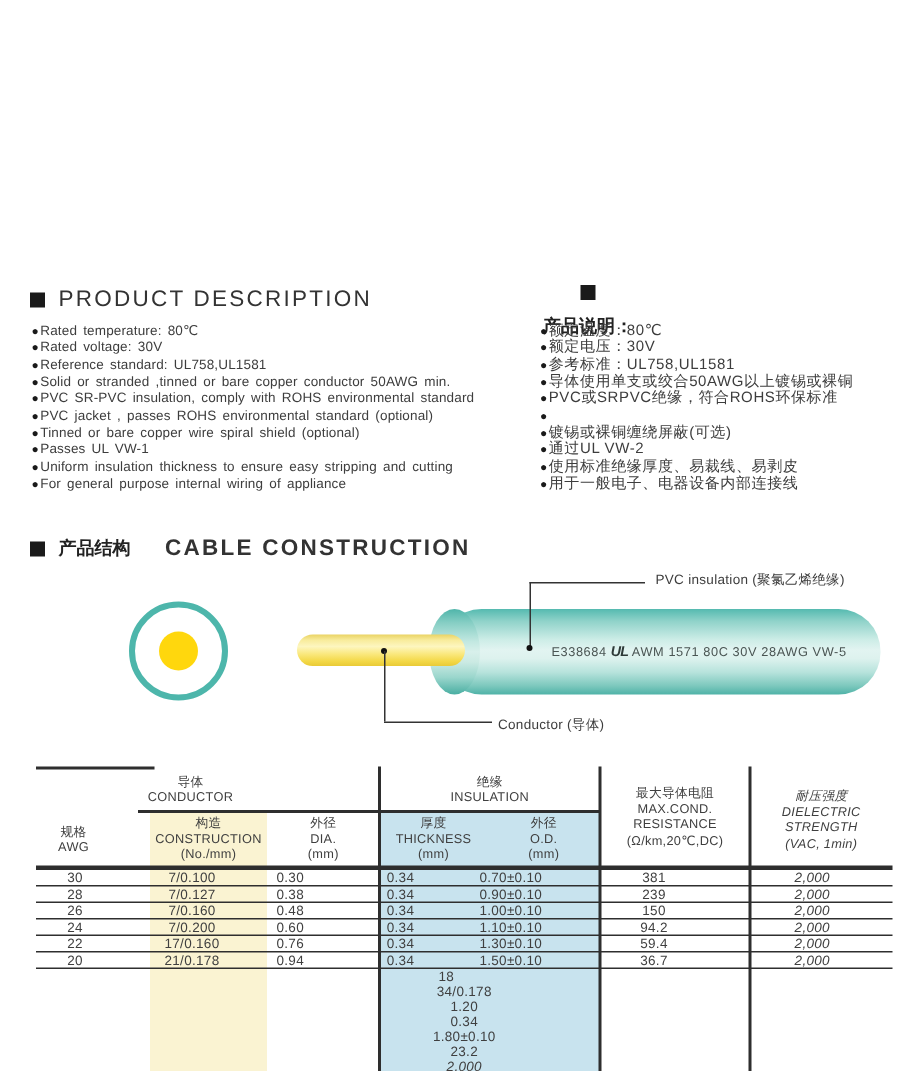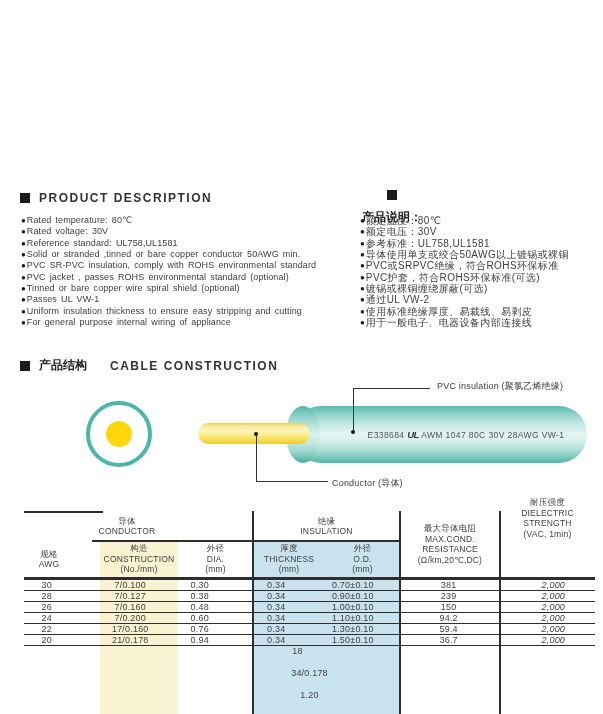--- a/index.html
+++ b/index.html
@@ -4,23 +4,23 @@
 <style>
   html,body{margin:0;padding:0;background:#ffffff;}
   #page{
     position:relative;width:603px;height:714px;background:#ffffff;overflow:hidden;
     font-family:"Liberation Sans","DejaVu Sans",sans-serif;color:#3d3d3d;
   }
   .abs{position:absolute;}
   
   .sec-head{display:flex;align-items:center;gap:9px;}
   .sq{width:10px;height:10px;background:#1a1a1a;flex:0 0 auto;}
-  .sec-title-en{font-size:12px;font-weight:bold;letter-spacing:1.5px;color:#333;}
+  .sec-title-en{font-size:15px;font-weight:normal;letter-spacing:1.5px;color:#333;}
   .sec-title-zh{font-size:12px;font-weight:bold;color:#222;}
-  .sec-title-sub{font-size:12px;font-weight:bold;letter-spacing:1.5px;color:#333;margin-left:14px;}
+  .sec-title-sub{font-size:15px;font-weight:bold;letter-spacing:1.5px;color:#333;margin-left:14px;}
   
   .blist{line-height:11.35px;font-size:9px;}
   .bline{height:11.35px;white-space:nowrap;display:flex;align-items:center;}
   .bullet{font-size:8px;margin-right:1px;color:#1a1a1a;}
   .blist.en .btext{word-spacing:1.5px;letter-spacing:0.1px;}
   .blist.zh .btext{letter-spacing:0.4px;font-size:10px;}
   
   .xsec{box-sizing:border-box;width:66px;height:66px;border-radius:50%;border:4px solid #4DB6AB;background:#fff;display:flex;align-items:center;justify-content:center;}
   .xsec-core{width:26px;height:26px;border-radius:50%;background:#FFD70D;}
   .cable-body{width:294px;height:57px;border-radius:28px;
@@ -35,21 +35,21 @@
   .leader-v{width:1px;background:#333;}
   .leader-dot{width:4px;height:4px;border-radius:50%;background:#111;}
   .diag-label{font-size:9px;color:#3d3d3d;white-space:nowrap;letter-spacing:0.2px;}
   
   .strip{position:absolute;z-index:0;}
   .tline-h{position:absolute;background:#2e2e2e;z-index:3;}
   .tline-v{position:absolute;background:#2e2e2e;z-index:3;}
   .th-box{position:absolute;z-index:2;display:flex;flex-direction:column;align-items:center;justify-content:center;
     font-size:8.5px;line-height:10.5px;text-align:center;color:#3f3f3f;letter-spacing:0.2px;white-space:pre-line;}
   #rows-host{position:absolute;left:24px;top:580px;width:571px;height:134px;display:flex;flex-direction:column;z-index:2;}
-  .trow{flex:1;display:flex;align-items:center;box-sizing:border-box;border-bottom:1.6px solid #2e2e2e;gap:12px;}
+  .trow{flex:1;display:flex;align-items:center;box-sizing:border-box;border-bottom:1.6px solid #2e2e2e;}
   .trow:last-child{border-bottom:none;flex-direction:column;}
   .tcell{font-size:9px;color:#3f3f3f;text-align:center;letter-spacing:0.2px;}
   .c0{width:76px;box-sizing:border-box;padding-right:24px;}
   .c1{width:56px;}.c2{width:75px;}.c3{width:72px;}.c4{width:75px;}.c5{width:116px;}.c6{width:95px;font-style:italic;}
 </style>
 </head>
 <body>
 
 <div id="page">
 
@@ -122,21 +122,20 @@
       <div class="bline">
         <span class="bullet">●</span>
         <span class="btext">导体使用单支或绞合50AWG以上镀锡或裸铜</span>
       </div>
       <div class="bline">
         <span class="bullet">●</span>
         <span class="btext">PVC或SRPVC绝缘，符合ROHS环保标准</span>
       </div>
       <div class="bline">
         <span class="bullet">●</span>
-        <span class="btext">PVC护套，符合ROHS环保标准(可选)</span>
       </div>
       <div class="bline">
         <span class="bullet">●</span>
         <span class="btext">镀锡或裸铜缠绕屏蔽(可选)</span>
       </div>
       <div class="bline">
         <span class="bullet">●</span>
         <span class="btext">通过UL VW-2</span>
       </div>
       <div class="bline">
@@ -159,21 +158,21 @@
     <div class="xsec-core"></div>
   </div>
 
   <div class="abs cable-body" style="left:293px;top:406px;"></div>
   <div class="abs cable-face" style="left:286px;top:406px;"></div>
   <div class="abs rod" style="left:198px;top:423px;"></div>
 
   <div class="abs marking" style="left:352px;top:429px;width:228px;text-align:center;">
     <span>E338684</span>
     <span class="ul-mark">UL</span>
-    <span>AWM 1047 80C 30V 28AWG VW-1</span>
+    <span>AWM 1571 80C 30V 28AWG VW-5</span>
   </div>
 
   <div class="abs leader-h" style="left:353px;top:388px;width:77px;"></div>
   <div class="abs leader-v" style="left:353px;top:388px;height:44px;"></div>
   <div class="abs leader-dot" style="left:351px;top:430px;"></div>
   <div class="abs diag-label" style="left:437px;top:380px;">PVC insulation (聚氯乙烯绝缘)</div>
 
   <div class="abs leader-dot" style="left:254px;top:432px;"></div>
   <div class="abs leader-v" style="left:256px;top:434px;height:47px;"></div>
   <div class="abs leader-h" style="left:256px;top:481px;width:72px;"></div>
@@ -221,21 +220,21 @@
     <span>外径</span>
     <span>O.D.</span>
     <span>(mm)</span>
   </div>
   <div class="th-box" style="left:400px;top:515px;width:100px;height:58px;">
     <span>最大导体电阻</span>
     <span>MAX.COND.
 RESISTANCE</span>
     <span>(Ω/km,20℃,DC)</span>
   </div>
-  <div class="th-box" style="left:500px;top:489px;width:95px;height:58px;">
+  <div class="th-box" style="left:500px;top:517px;width:95px;height:58px;font-style:italic;">
     <span>耐压强度</span>
     <span>DIELECTRIC
 STRENGTH</span>
     <span>(VAC, 1min)</span>
   </div>
 
   <div id="rows-host">
       <div class="trow">
         <div class="tcell c0">30</div>
         <div class="tcell c1">7/0.100</div>

